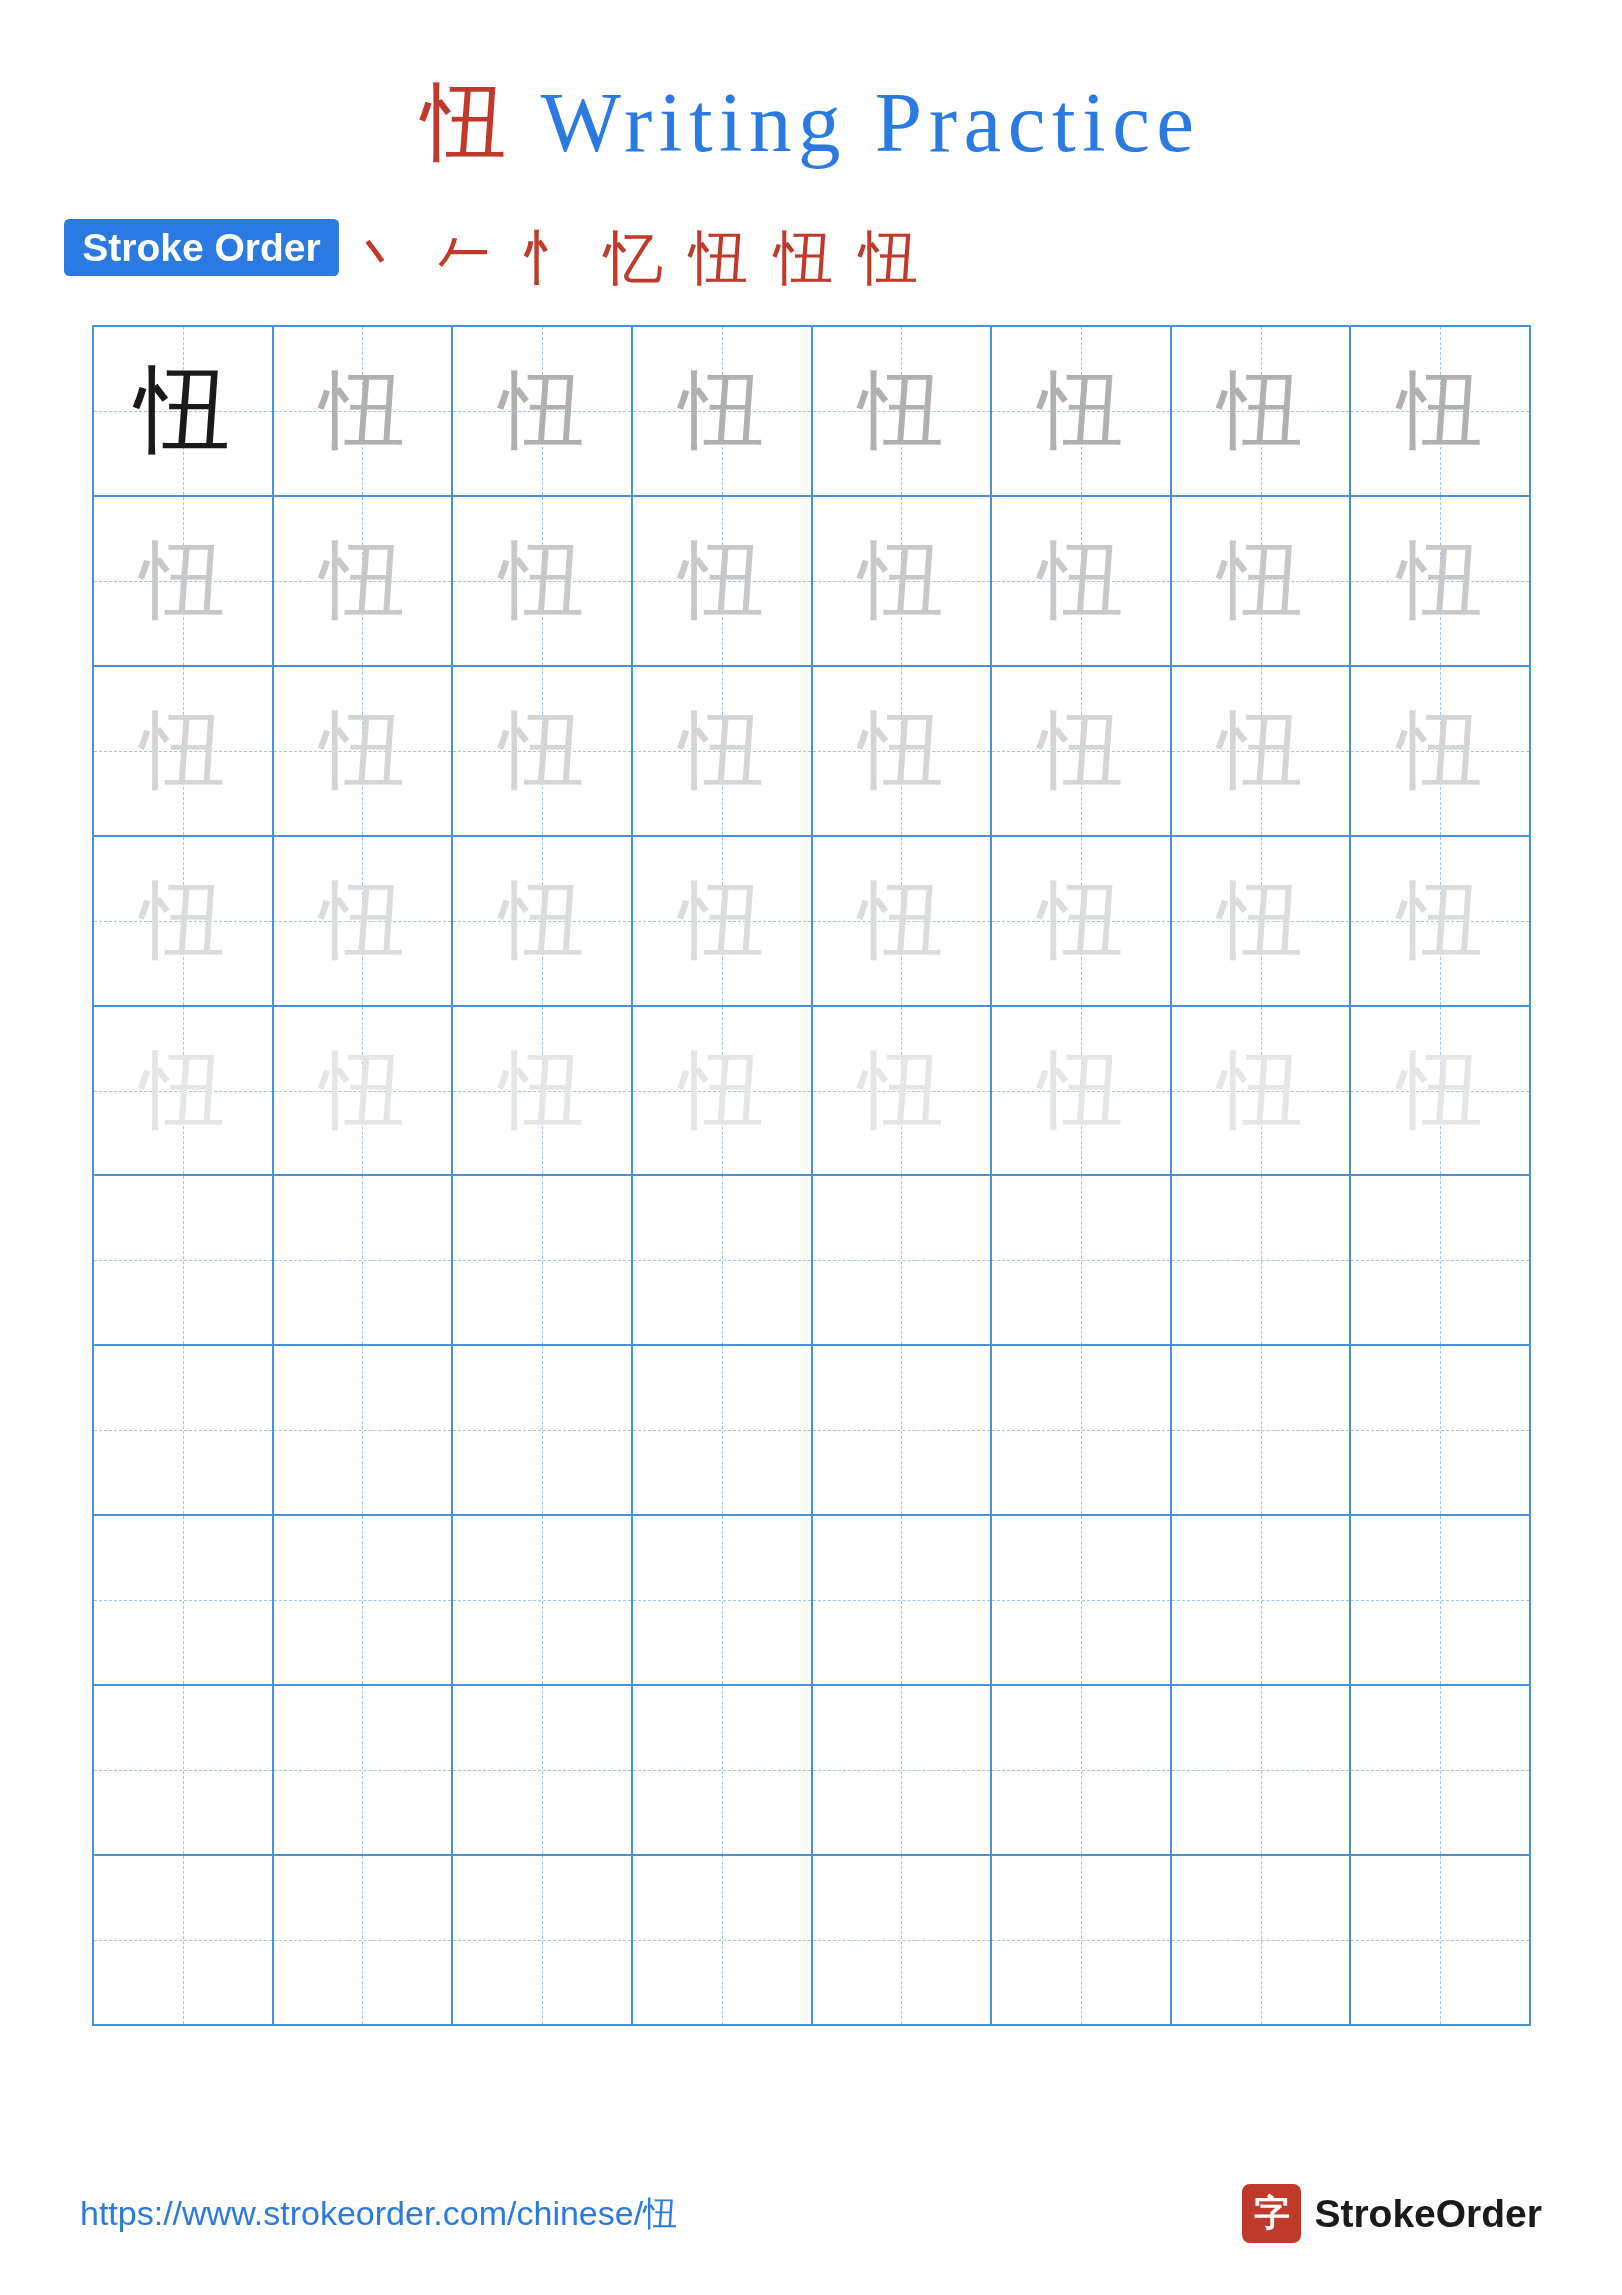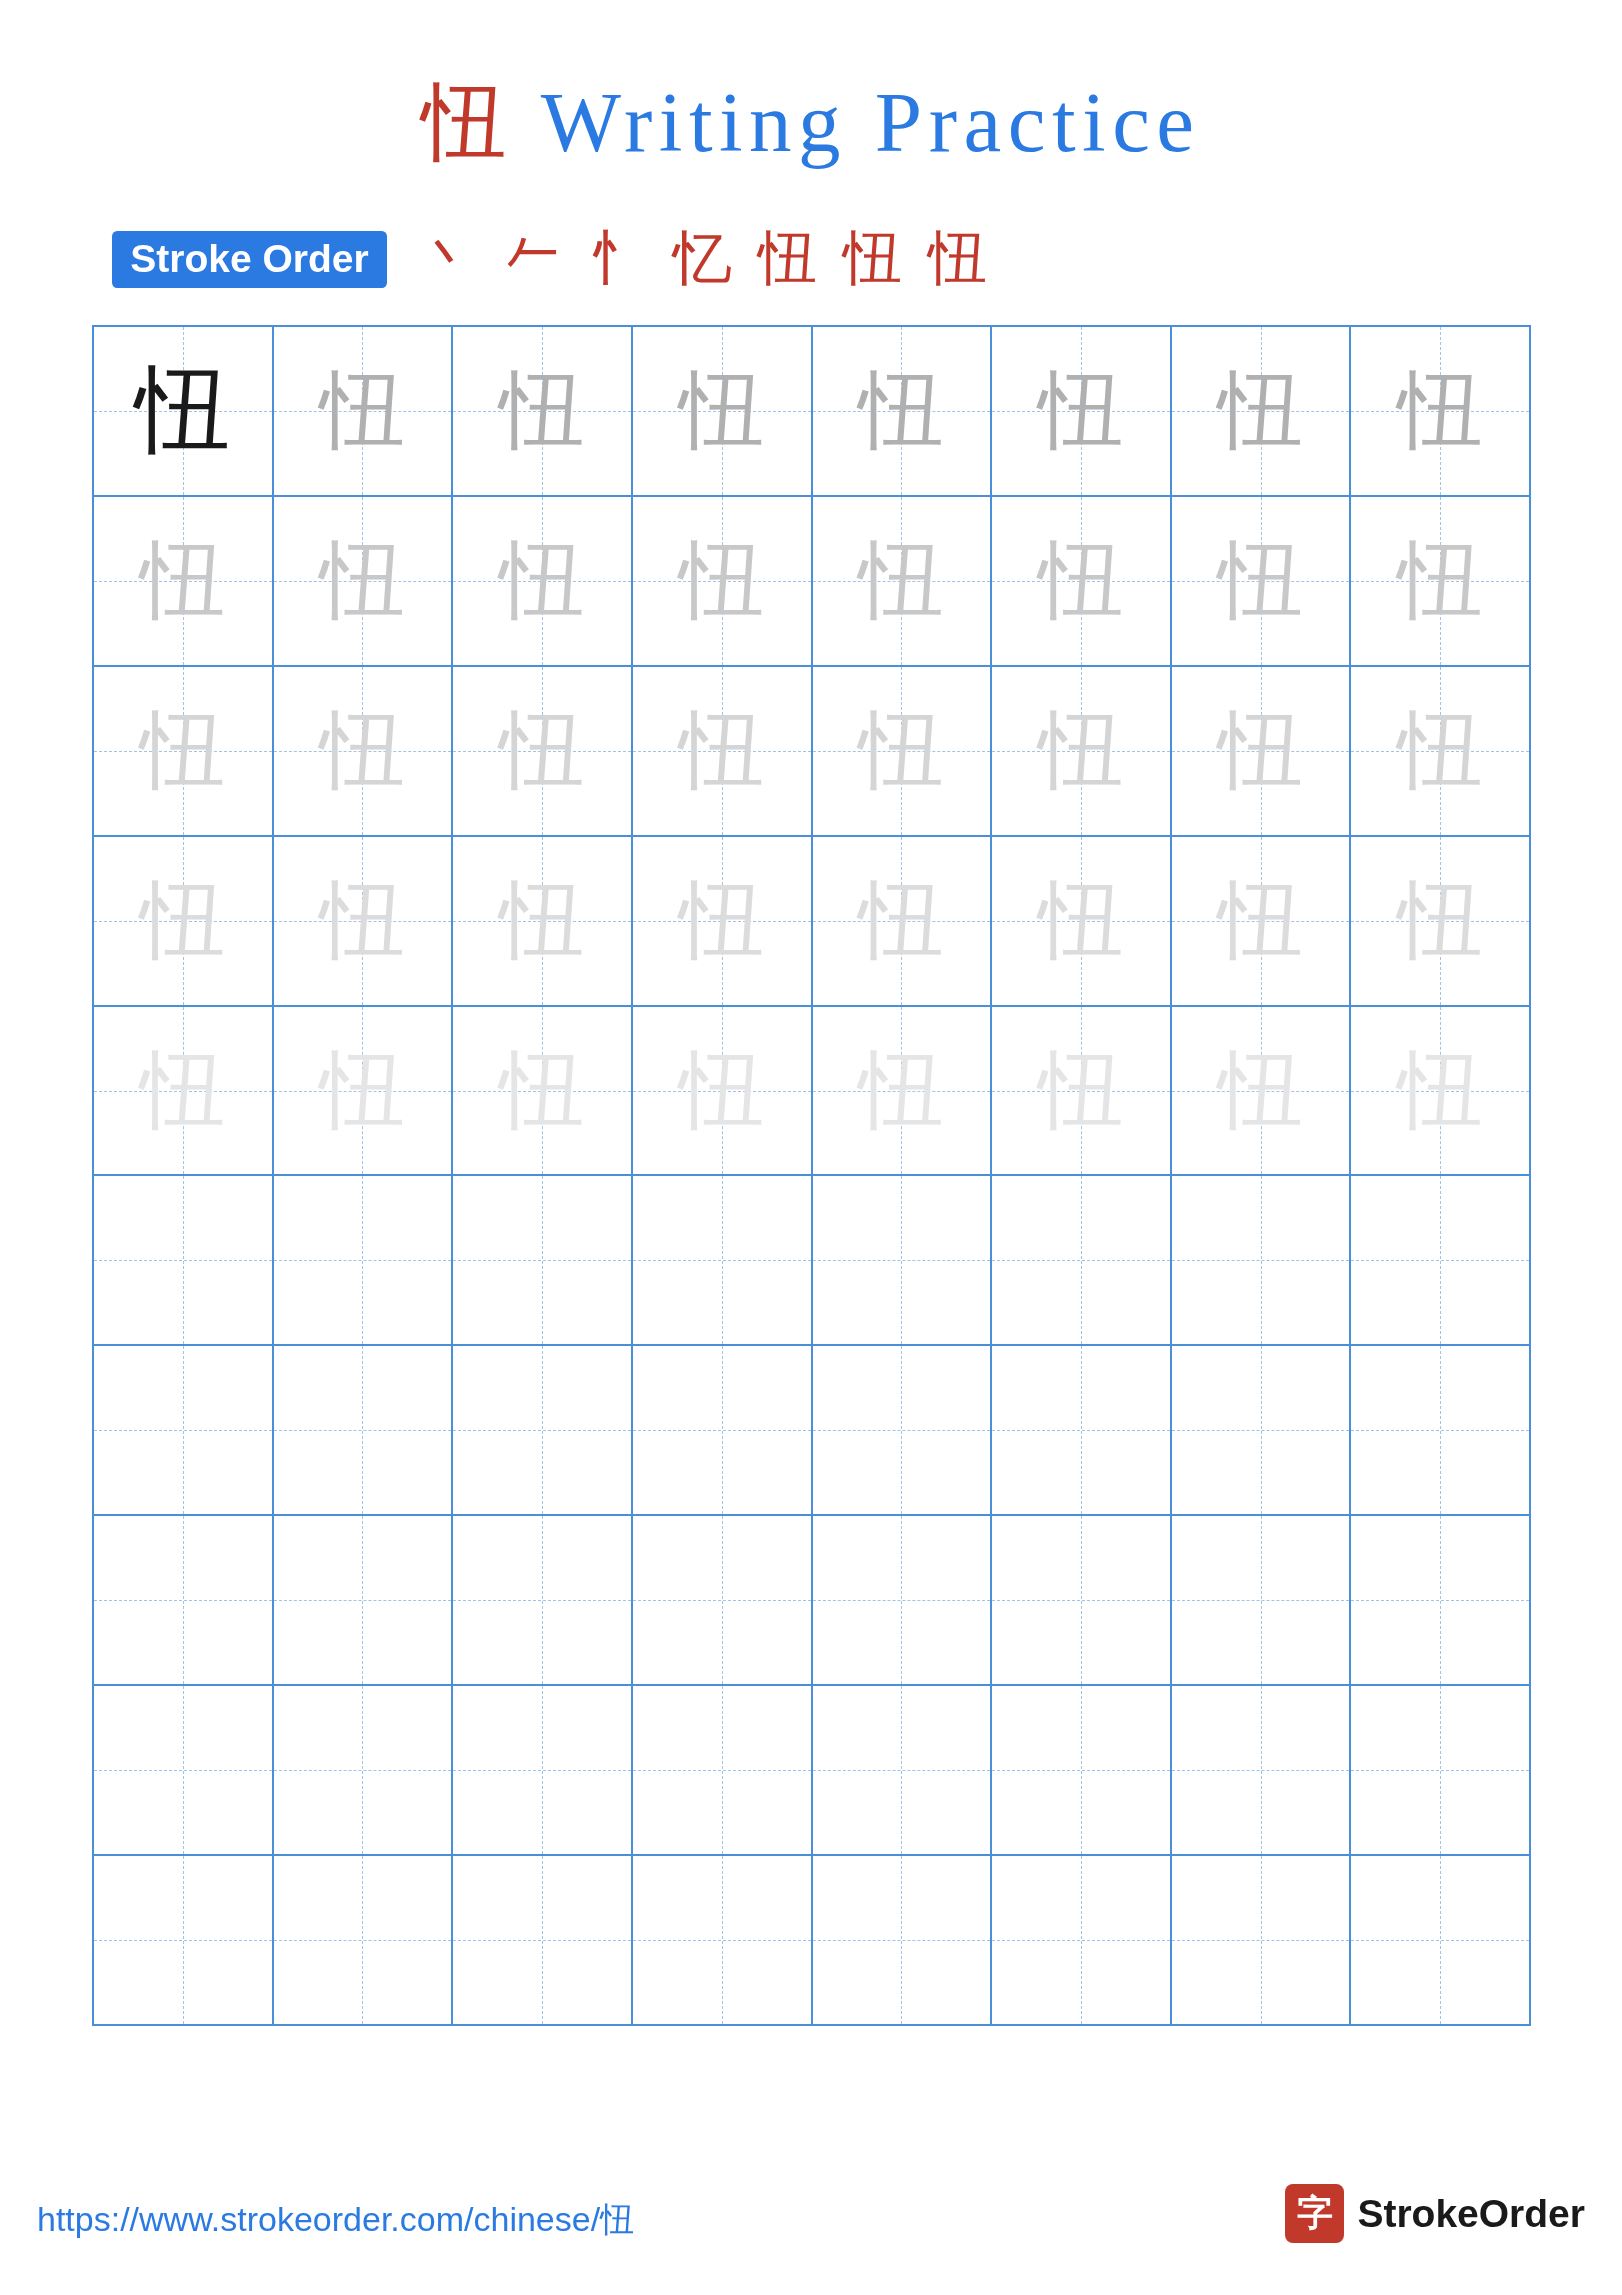--- a/index.html
+++ b/index.html
@@ -20,24 +20,24 @@
       font-weight: normal;
       color: #2a7ae2;
       letter-spacing: 6.5px;
     }
 
     .page-title .char {
       color: #c0392b;
     }
 
     .stroke-order-section {
-      margin: 39px 92px 26px 112px;
-      display: flex;
-      align-items: center;
-      gap: 31px;
+      margin: 39px 92px 26px 64px;
+      display: flex;
+      align-items: flex-start;
+      gap: 10px;
     }
 
     .stroke-order-label {
       background: #2a7ae2;
       color: white;
       font-size: 39px;
       padding: 6.5px 18.3px;
       border-radius: 5.2px;
       font-family: sans-serif;
       font-weight: bold;
@@ -139,23 +139,23 @@
       color: #e5e5e5;
       font-size: 85px;
     }
 
     .footer {
       position: absolute;
       bottom: 52px;
       left: 0;
       right: 0;
       display: flex;
-      align-items: flex-end;
+      align-items: center;
       justify-content: space-between;
-      padding: 0 37px;
+      padding: 0 80px;
     }
 
     .footer-url {
       font-size: 34px;
       color: #2a7ae2;
       font-family: sans-serif;
     }
 
     .footer-brand {
       display: flex;

